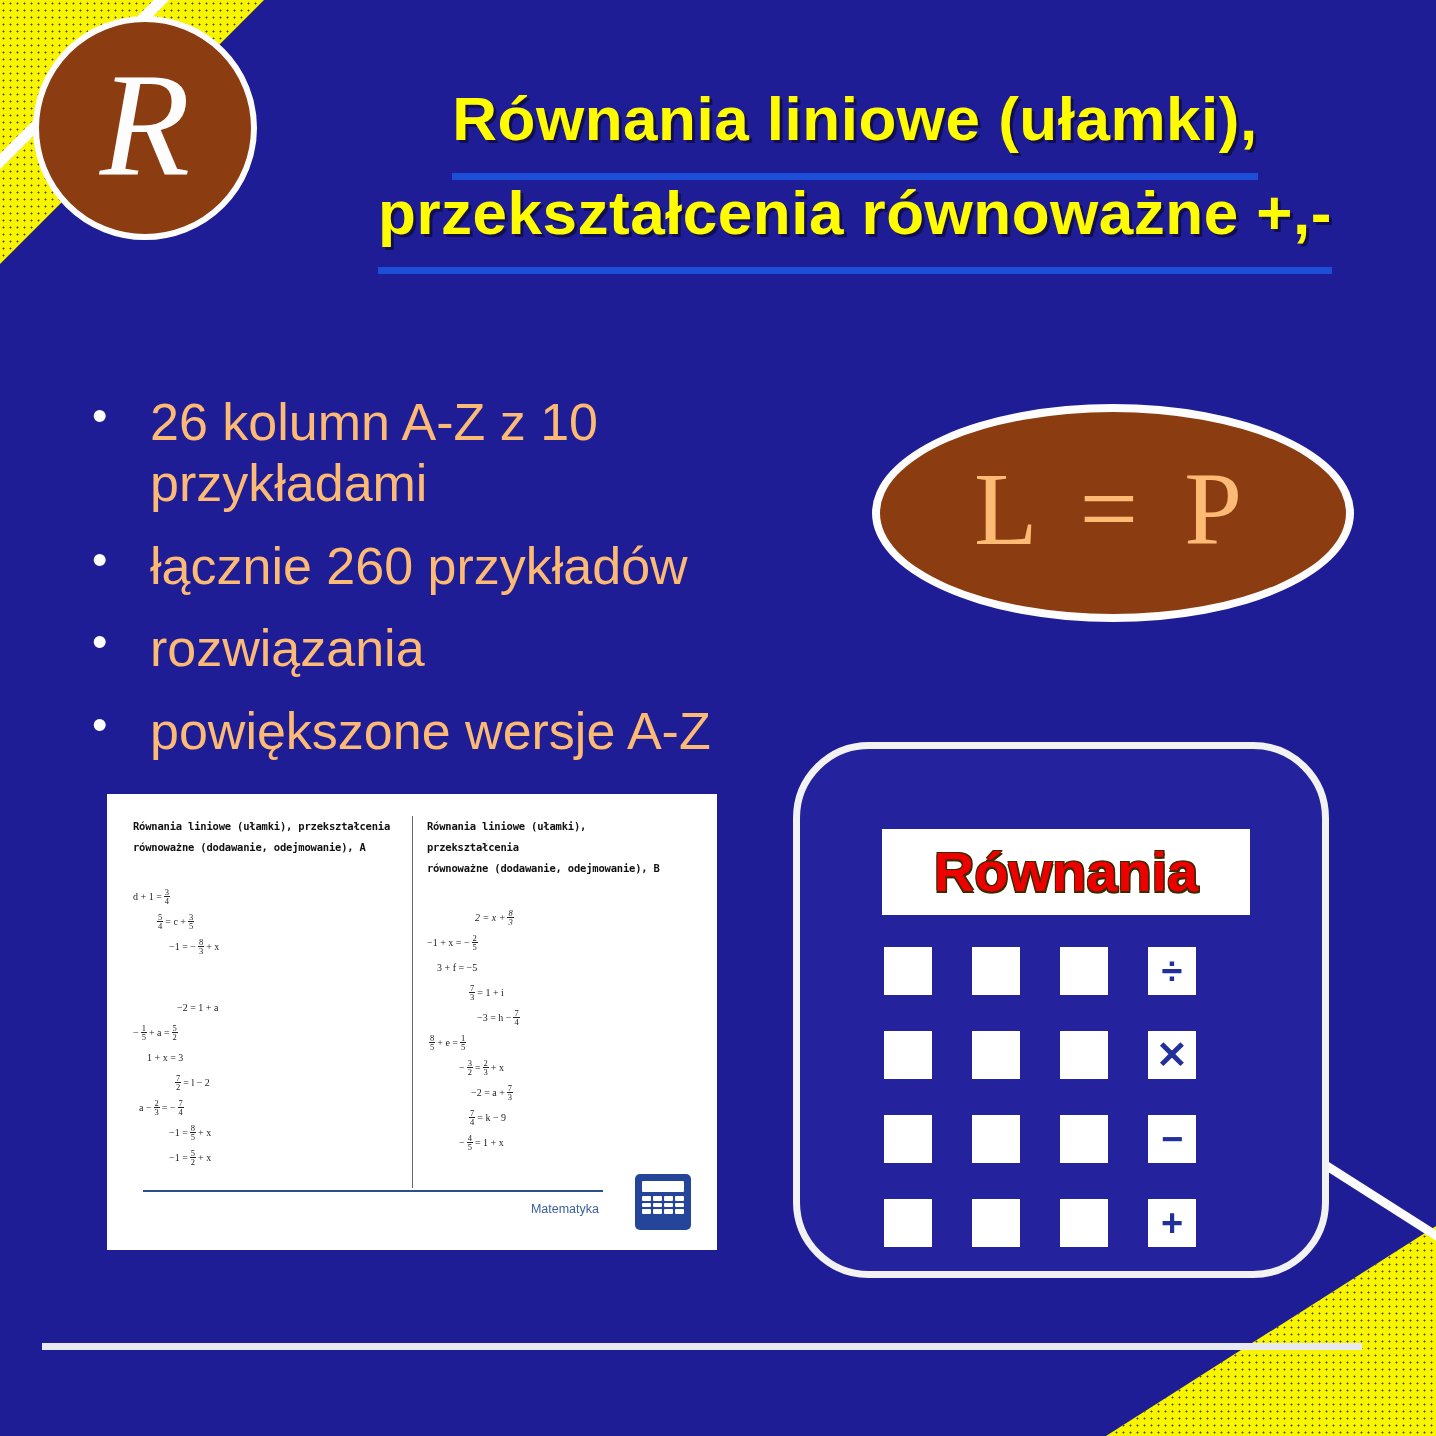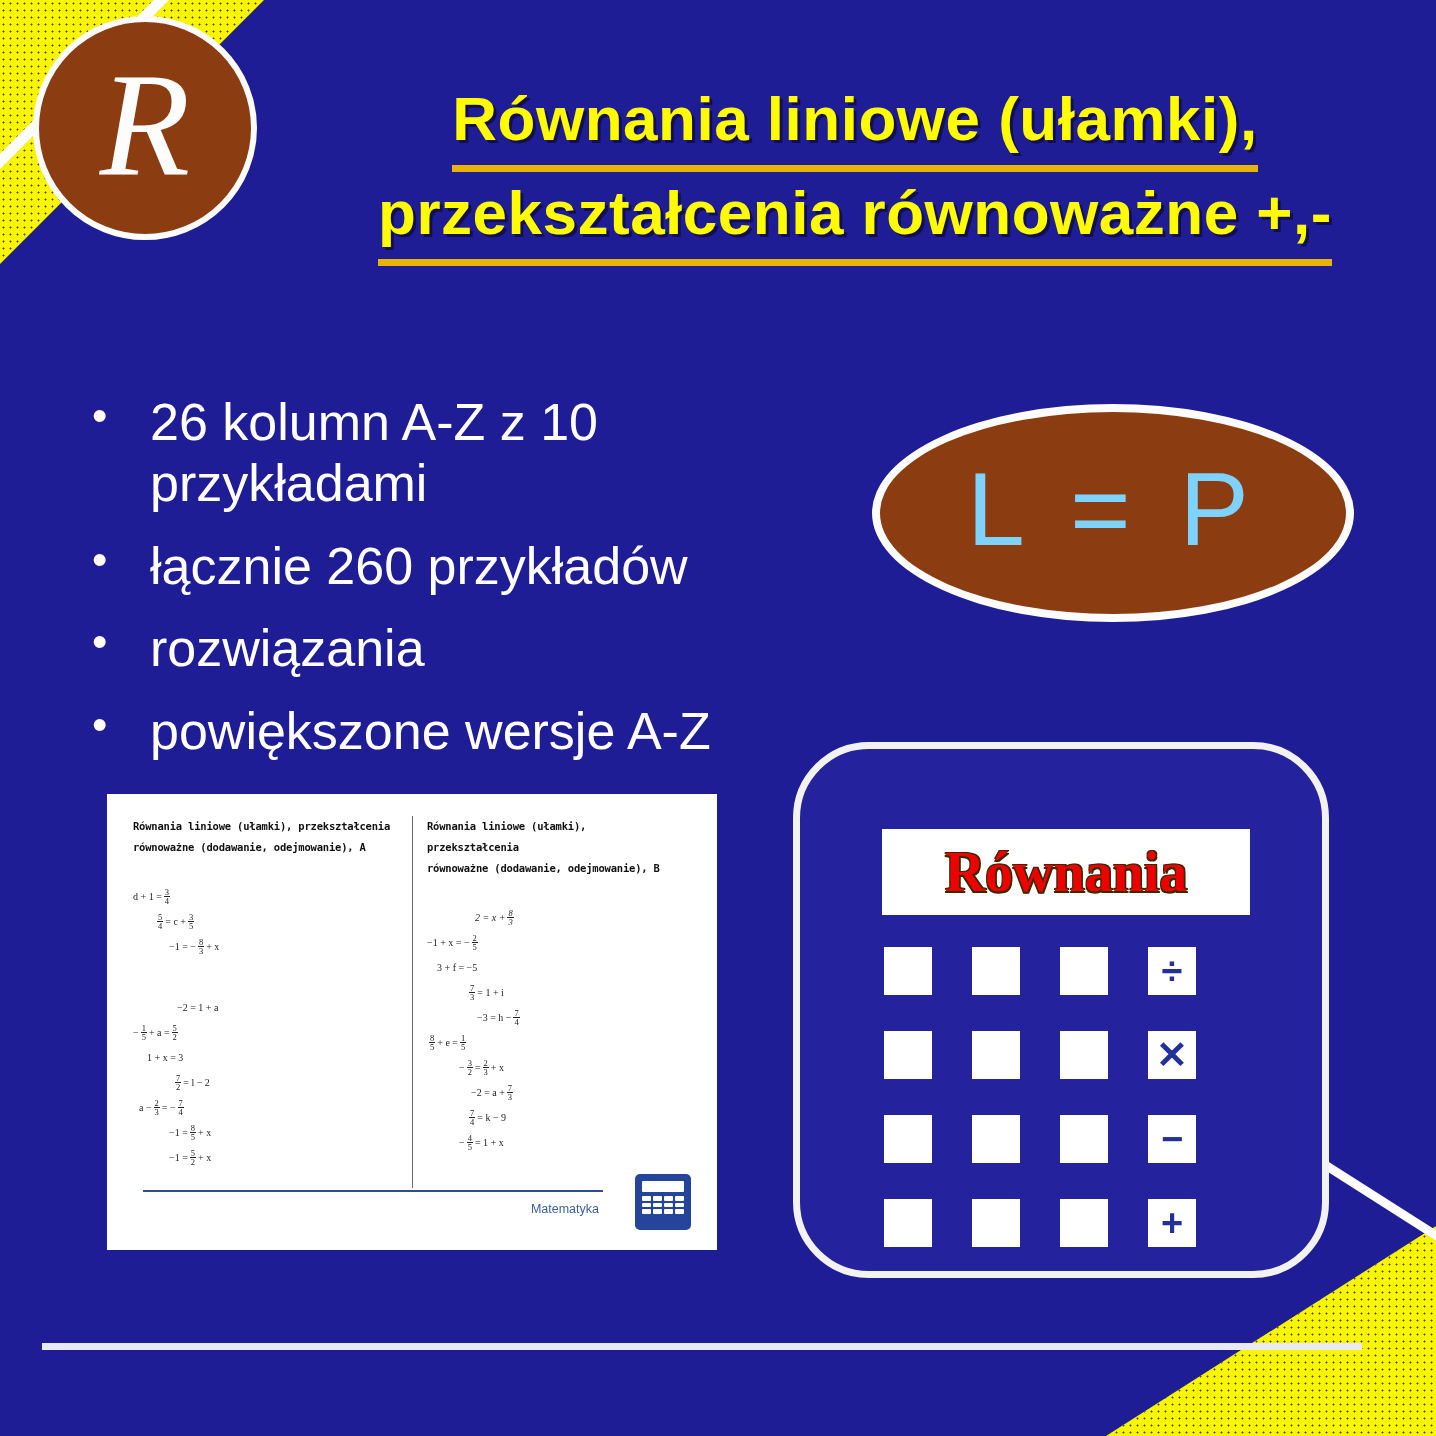--- a/index.html
+++ b/index.html
@@ -122,37 +122,37 @@
   .title-line {
     display: block;
     font-size: 62px;
     font-weight: bold;
     color: #fffb00;
     letter-spacing: 0.5px;
     line-height: 1.52;
     text-shadow: 3px 3px 0 rgba(0,0,0,0.45);
   }
   .title-line .ul {
-    border-bottom: 7px solid #eab308;
-    padding-bottom: 12px;
+    border-bottom: 7px solid #1d4ed8;
+    padding-bottom: 20px;
   }
 
   
   .bullets {
     position: absolute;
     left: 78px;
     top: 392px;
     width: 790px;
     list-style: none;
     margin: 0;
     padding: 0;
   }
   .bullets li {
     position: relative;
-    color: #ffffff;
+    color: #fdba74;
     font-size: 52px;
     line-height: 1.17;
     padding-left: 72px;
     margin-bottom: 22px;
   }
   .bullets li::before {
     content: "\2022";
     position: absolute;
     left: 14px;
     top: -2px;
@@ -169,25 +169,26 @@
     height: 218px;
     border-radius: 50%;
     background: #8b3c11;
     border: 8px solid #fdfdfd;
     box-sizing: border-box;
     display: flex;
     align-items: center;
     justify-content: center;
   }
   .lp-text {
-    color: #7dd3fc;
+    color: #fdba74;
     font-size: 104px;
     line-height: 1;
     letter-spacing: 10px;
     margin-top: -8px;
+    font-family: Liberation Serif, serif;
   }
 
   
   .worksheet {
     position: absolute;
     left: 107px;
     top: 794px;
     width: 610px;
     height: 456px;
     background: #ffffff;
@@ -306,21 +307,20 @@
   .calc-display {
     position: absolute;
     left: 82px;
     top: 80px;
     width: 368px;
     height: 86px;
     background: #ffffff;
     display: flex;
     align-items: center;
     justify-content: center;
-    font-family: Liberation Serif, serif;
   }
   .calc-display-text {
     font-size: 56px;
     font-weight: bold;
     color: #ee0000;
     line-height: 1;
     text-shadow:
       1.5px 1.5px 0 #3a2a00,
       -1px -1px 0 #3a2a00,
       1.5px -1px 0 #3a2a00,

